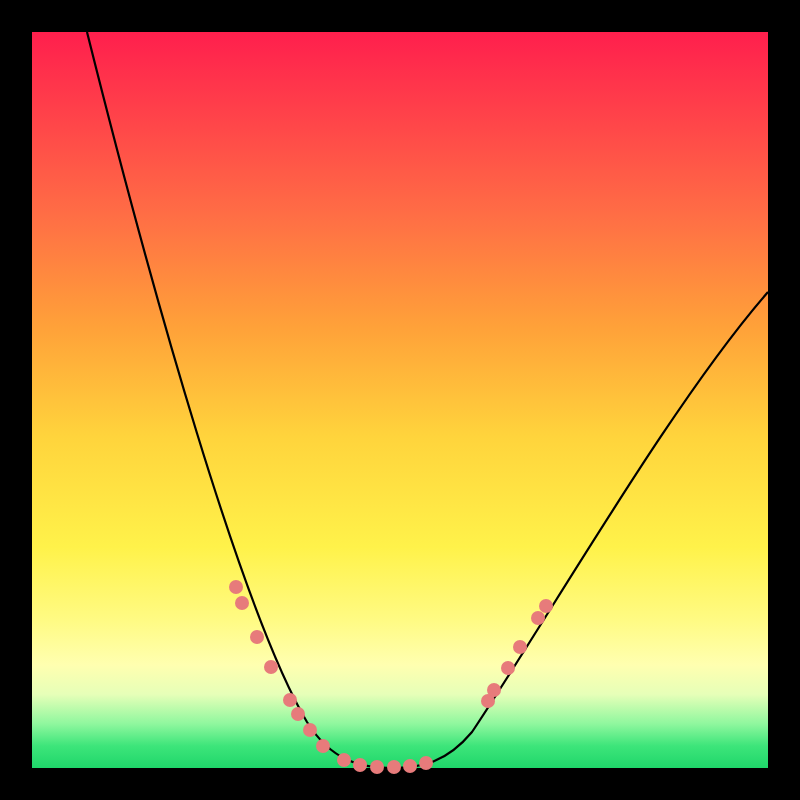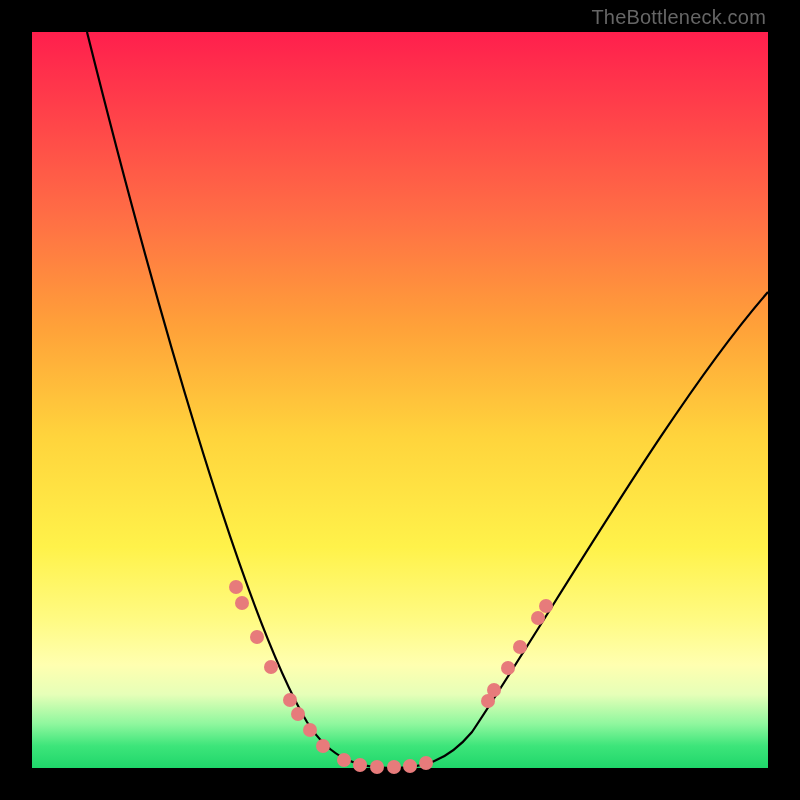--- a/index.html
+++ b/index.html
@@ -92,14 +92,13 @@
           <circle cx="394" cy="731" r="7" class="dot"></circle>
           <circle cx="456" cy="669" r="7" class="dot"></circle>
           <circle cx="462" cy="658" r="7" class="dot"></circle>
           <circle cx="476" cy="636" r="7" class="dot"></circle>
           <circle cx="488" cy="615" r="7" class="dot"></circle>
           <circle cx="506" cy="586" r="7" class="dot"></circle>
           <circle cx="514" cy="574" r="7" class="dot"></circle>
         </g>
     </svg>
   </div>
-  <div class="watermark">TheBottleneck.com</div>
 </div>
 
 </body></html>

